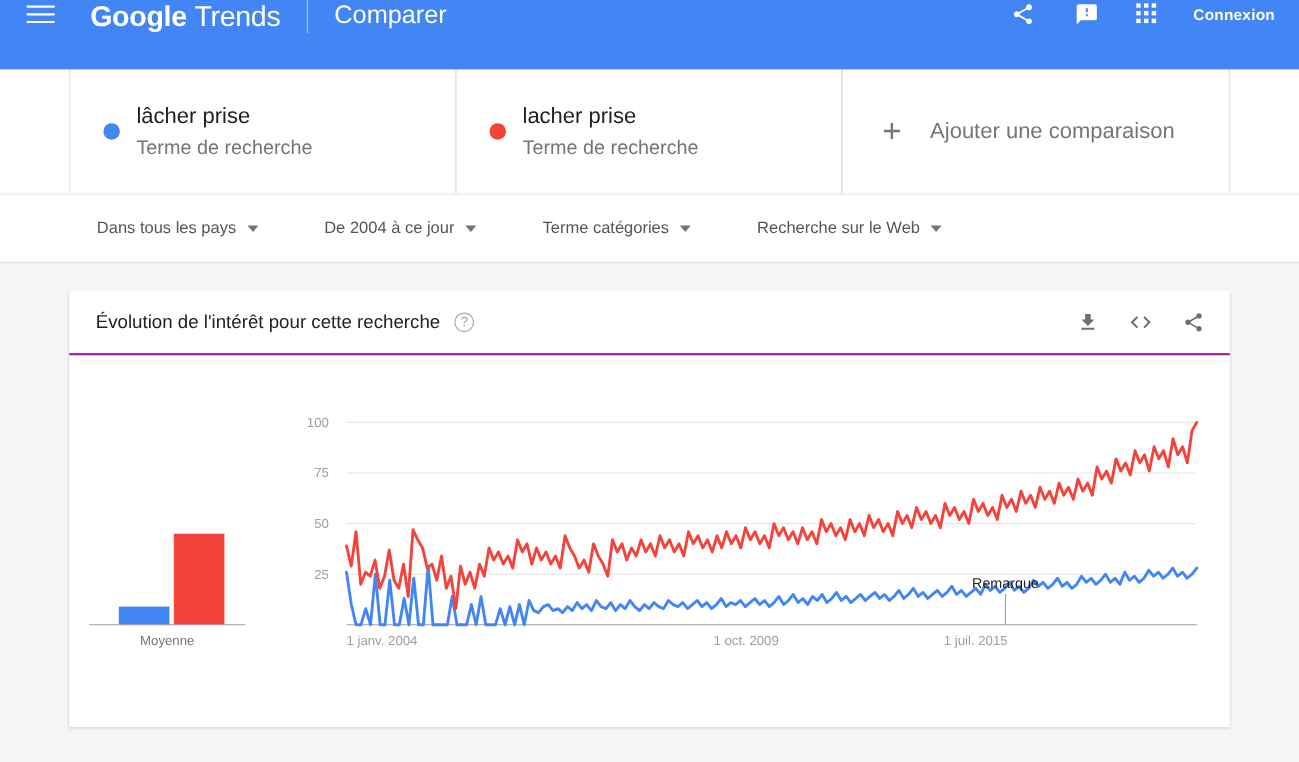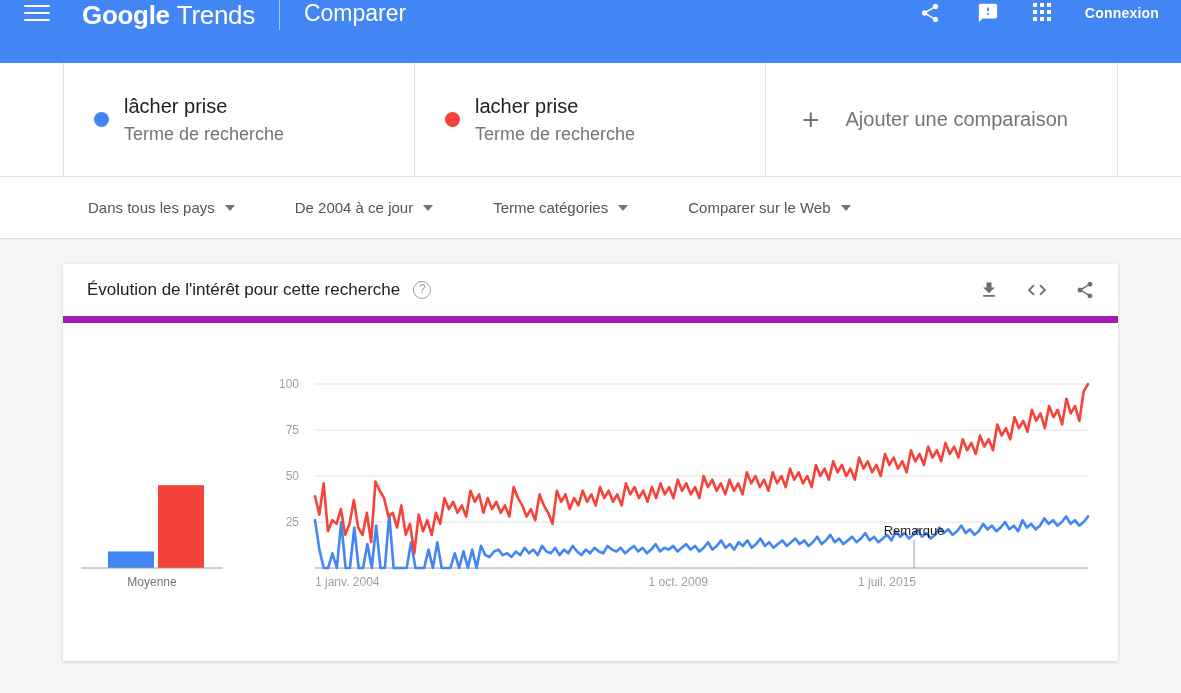--- a/index.html
+++ b/index.html
@@ -117,21 +117,21 @@
   .card {
     width: 1055px;
     margin: 0 auto;
     background: #fff;
     box-shadow: 0 1px 3px rgba(0,0,0,.16);
   }
   .card-head {
     height: 59px;
     display: flex; align-items: center;
     padding: 0 22px 0 24px;
-    border-bottom: 7px solid #a21caf;
+    border-bottom: 2px solid #a21caf;
   }
   .card-title { font-size: 17px; color: #212121; }
   .help-icon {
     width: 18px; height: 18px; border: 1.5px solid #9e9e9e; border-radius: 50%;
     color: #9e9e9e; font-size: 12px; line-height: 15px; text-align: center;
     margin-left: 13px; cursor: pointer; flex: none;
   }
   .card-actions { margin-left: auto; display: flex; align-items: center; gap: 26px; }
   .cicon { cursor: pointer; display: flex; align-items: center; justify-content: center; width: 22px; height: 22px;}
 
@@ -211,21 +211,21 @@
   </div>
   <div class="filter">
     <span class="filter-label">De 2004 à ce jour</span>
     <span class="caret"></span>
   </div>
   <div class="filter">
     <span class="filter-label">Terme catégories</span>
     <span class="caret"></span>
   </div>
   <div class="filter">
-    <span class="filter-label">Comparer sur le Web</span>
+    <span class="filter-label">Recherche sur le Web</span>
     <span class="caret"></span>
   </div>
 </div>
 
 <div class="page">
   <div class="card">
     <div class="card-head">
       <div class="card-title">Évolution de l'intérêt pour cette recherche</div>
       <div class="help-icon">?</div>
       <div class="card-actions">

